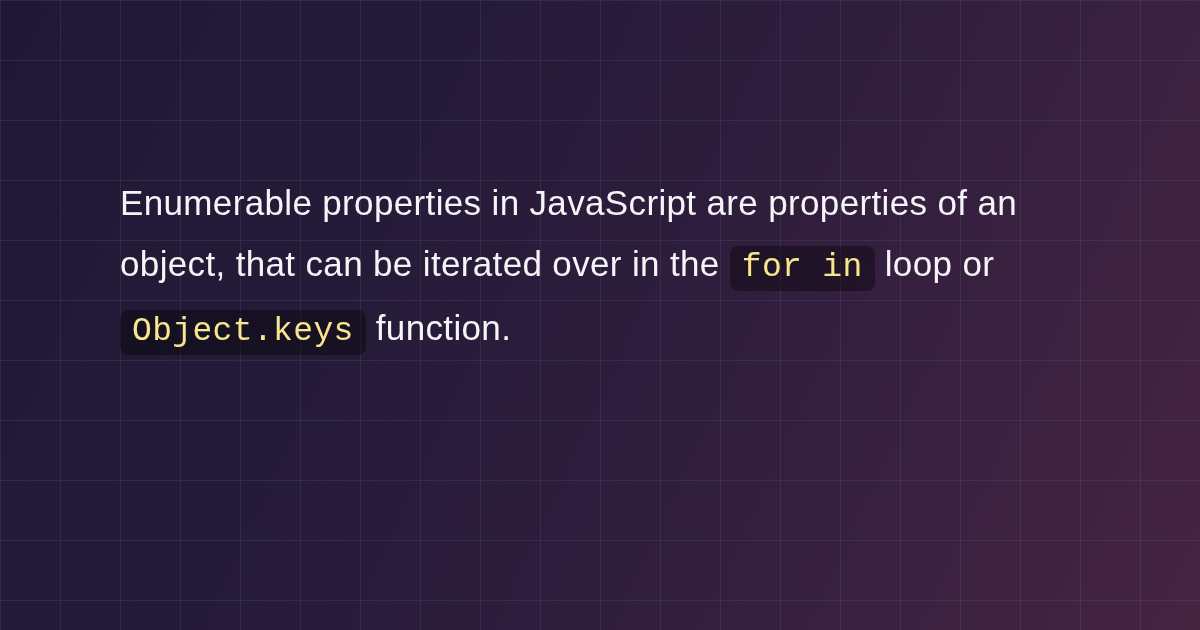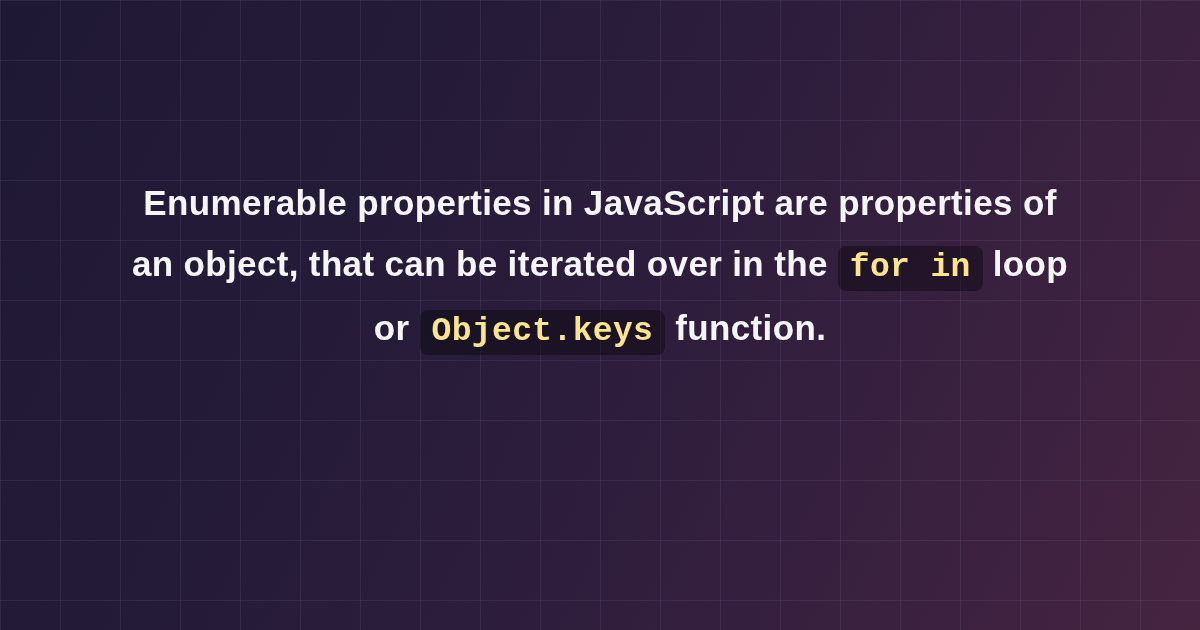--- a/index.html
+++ b/index.html
@@ -31,23 +31,22 @@
       pointer-events: none;
     }
     
     .content {
       position: relative;
       z-index: 1;
       padding: 172px 120px 0 120px;
       color: #f5f4f7;
       font-size: 35px;
       line-height: 1.75;
-      font-weight: 700;
+      font-weight: 400;
       letter-spacing: 0.01em;
-      text-align: center;
     }
     
     .code {
       font-family: "SFMono-Regular", ui-monospace, Menlo, Monaco, Consolas, "Liberation Mono", "Courier New", monospace;
       background: rgba(0, 0, 0, 0.35);
       color: #f8e58c;
       padding: 3px 12px 5px 12px;
       border-radius: 8px;
       font-size: 33px;
       white-space: pre;

